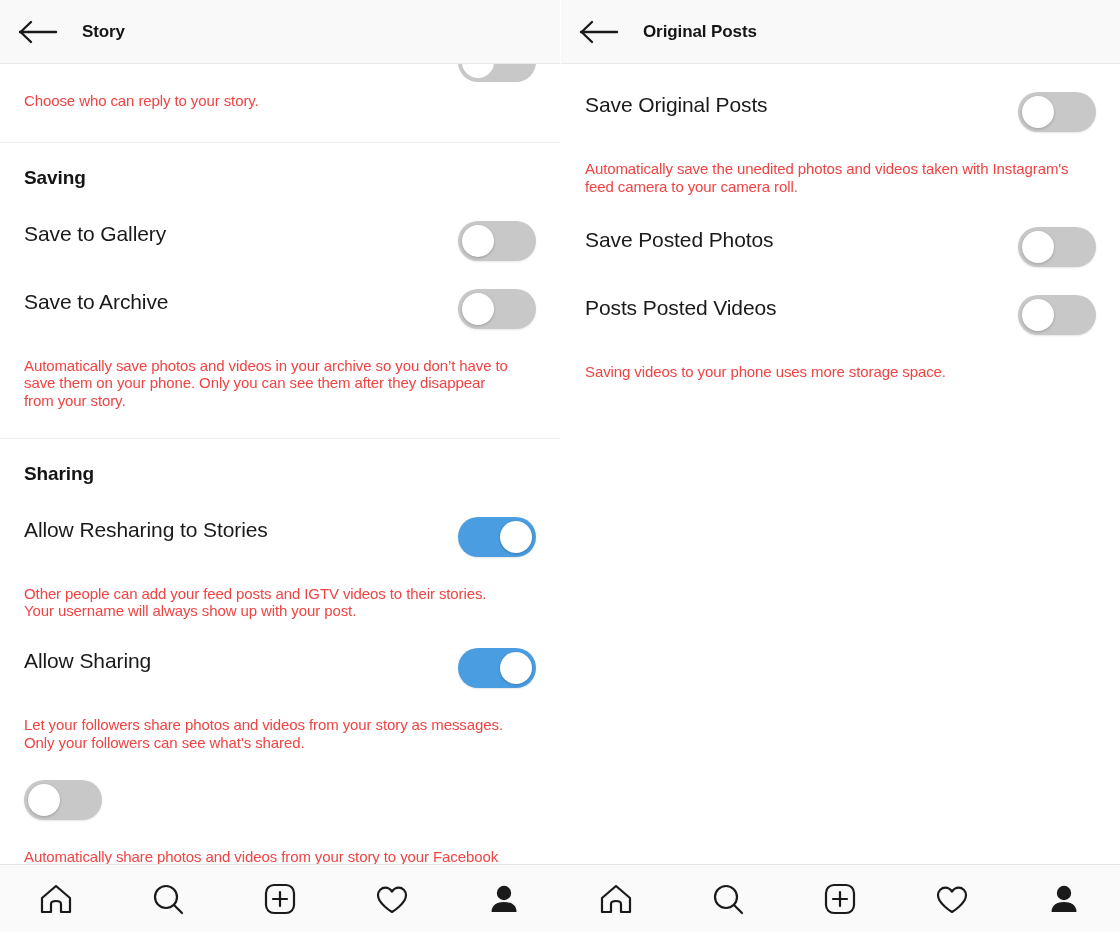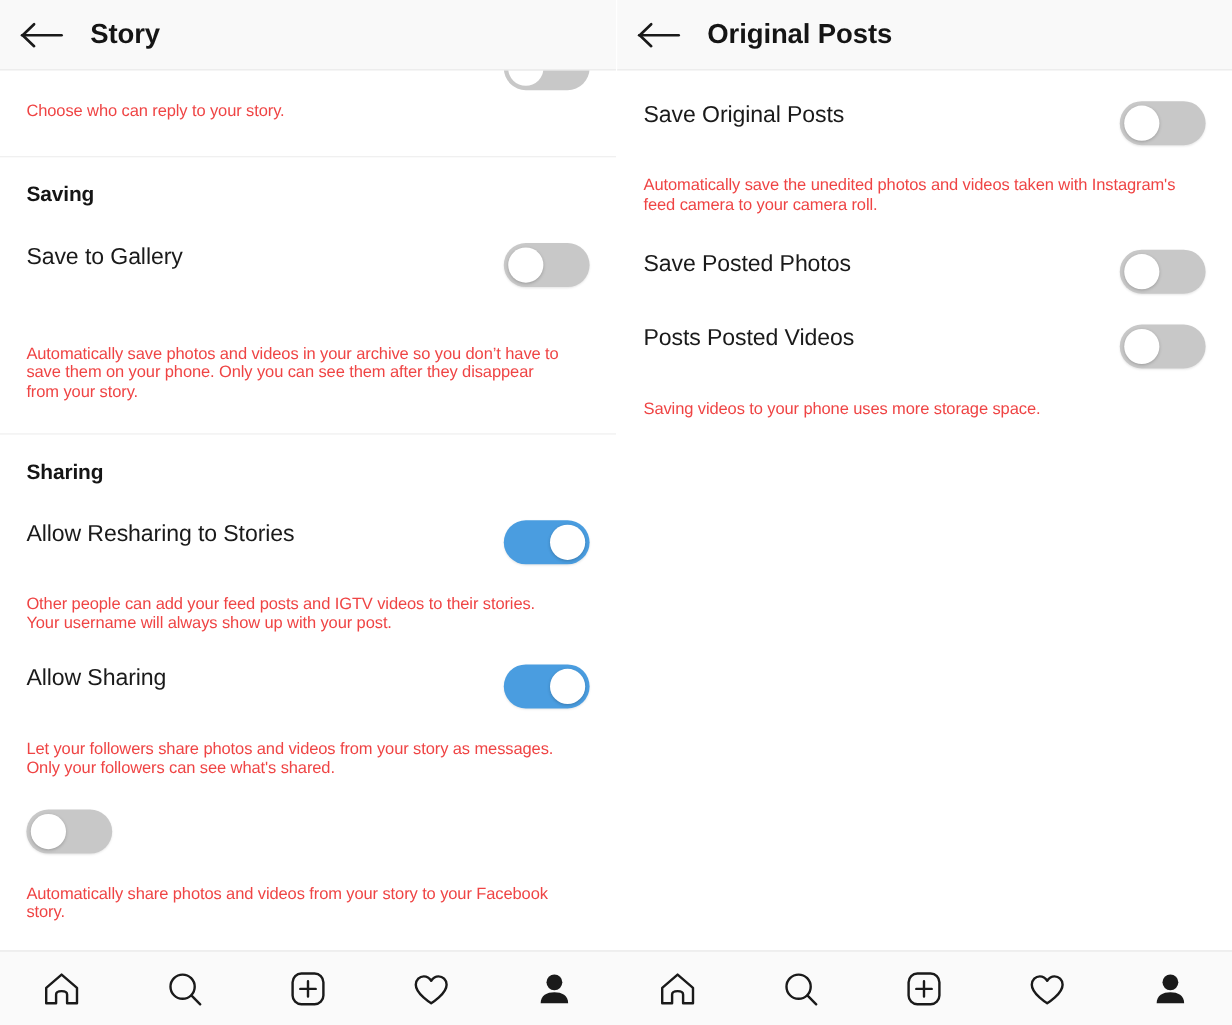--- a/index.html
+++ b/index.html
@@ -51,21 +51,21 @@
     width: 46px;
     height: 40px;
     display: flex;
     align-items: center;
     justify-content: flex-start;
     flex: 0 0 auto;
     cursor: pointer;
   }
   .back-icon svg { display: block; }
   .header-title {
-    font-size: 25px;
+    font-size: 17px;
     font-weight: bold;
     color: #151515;
     letter-spacing: -0.1px;
     margin-left: 18px;
     line-height: 1;
   }
 
   
   .body {
     position: relative;
@@ -221,20 +221,26 @@
 
         <div class="sp-32"></div>
         <div class="row">
           <span class="row-label">Save to Gallery</span>
           <span class="toggle">
             <span class="knob"></span>
           </span>
         </div>
 
         <div class="sp-24"></div>
+        <div class="row">
+          <span class="row-label">Save to Archive</span>
+          <span class="toggle">
+            <span class="knob"></span>
+          </span>
+        </div>
 
         <div class="sp-24"></div>
         <div class="desc">Automatically save photos and videos in your archive so you don’t have to save them on your phone. Only you can see them after they disappear from your story.</div>
 
         <div class="sp-28"></div>
         <div class="divider"></div>
         <div class="sp-24"></div>
 
         <div class="section-title">Sharing</div>
 

